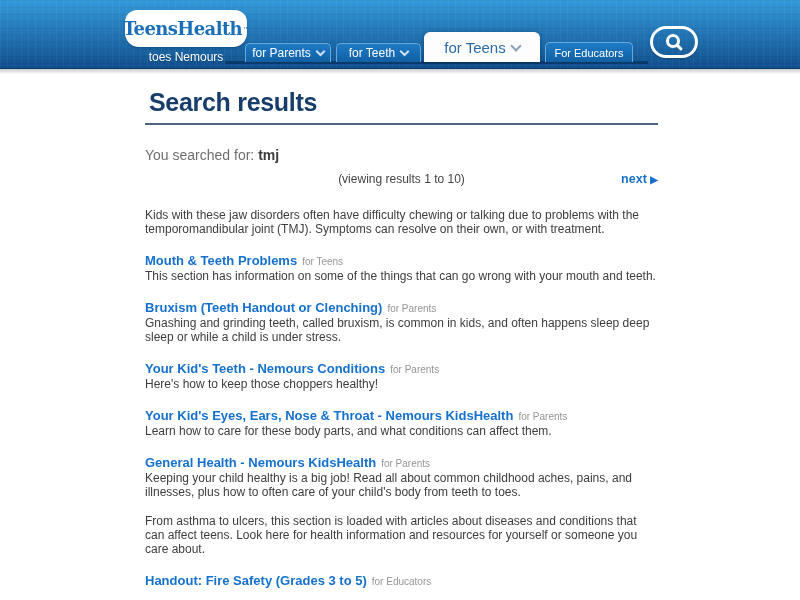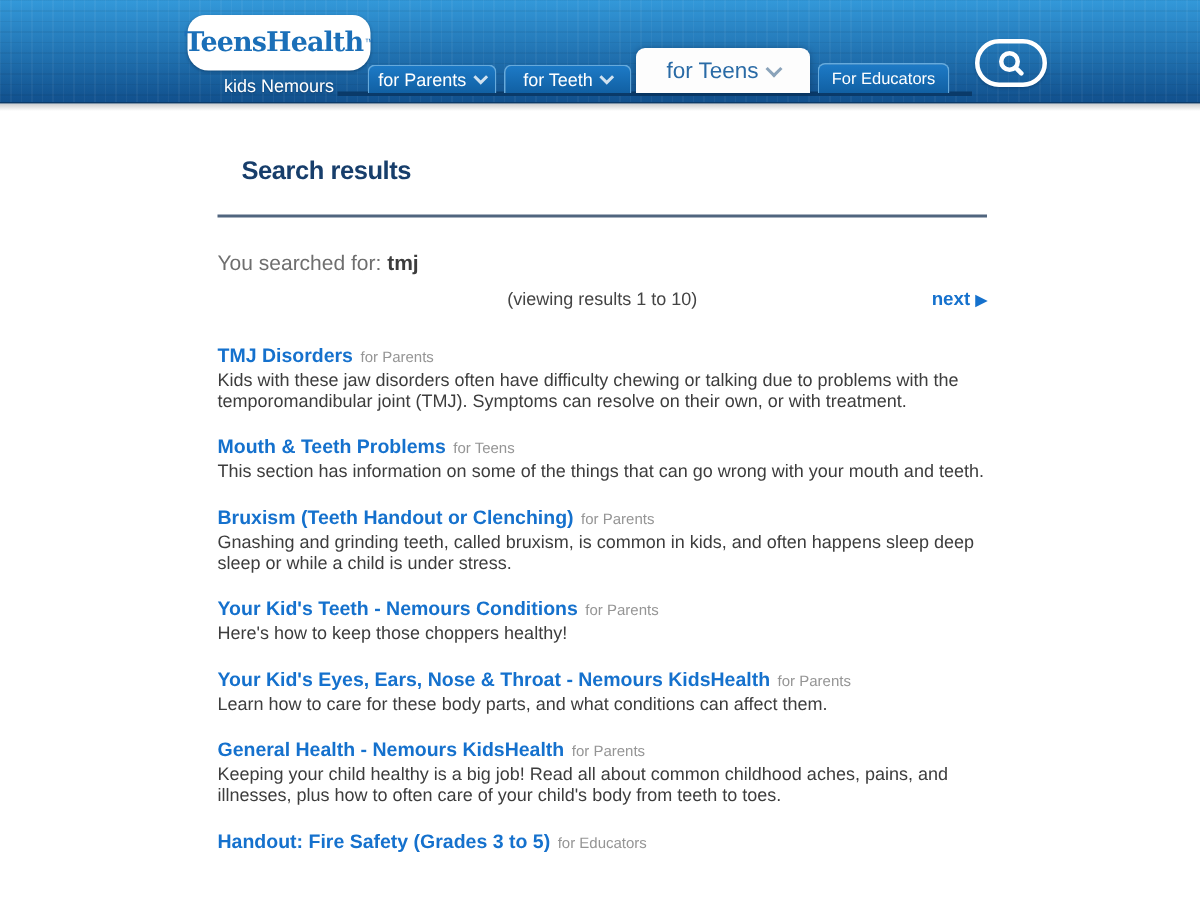--- a/index.html
+++ b/index.html
@@ -91,21 +91,21 @@
     border:3px solid #ffffff; border-radius:50%;
   }
   .mag-handle {
     position:absolute; left:14px; top:12px; width:3px; height:7px;
     background:#ffffff; border-radius:2px; transform:rotate(-45deg);
   }
 
   
   .content { width:513px; margin-left:145px; padding-top:16px; }
   .page-title {
-    margin:16px; color:#173e6b; font-size:17px; line-height:26px; font-weight:bold;
+    margin:4px; color:#173e6b; font-size:25px; line-height:26px; font-weight:bold;
     letter-spacing:-0.3px;
   }
   .title-rule { margin:8px 0 0 0; border:none; border-top:2px solid #50657e; }
   .searched { margin-top:22px; font-size:14px; color:#6e6e6e; }
   .searched b { color:#3c3c3c; }
   .viewing-row { position:relative; margin-top:9px; height:15px; font-size:12px; }
   .viewing-text { display:block; text-align:center; color:#444444; }
   .next-link {
     position:absolute; right:0; top:0; color:#1571cd; font-weight:bold;
     font-size:12.5px; text-decoration:none; cursor:pointer;
@@ -126,21 +126,21 @@
 
 <div class="page">
 
   <div class="header">
 
     <div class="logo">
       <div class="logo-ribbon">
         <span class="logo-text">TeensHealth</span>
           <sup class="logo-tm">™</sup>
       </div>
-      <div class="logo-tagline">kids Nemours</div>
+      <div class="logo-tagline">toes Nemours</div>
     </div>
 
     <div class="tabbar-line"></div>
     <nav id="tabs">
   <div class="tab tab-0">
     <span class="tab-label">for Parents</span>
   <span class="chev"></span>
         </div>
 
   <div class="tab tab-1">
@@ -175,23 +175,20 @@
       <b>tmj</b>
     </div>
 
     <div class="viewing-row">
       <span class="viewing-text">(viewing results 1 to 10)</span>
       <a class="next-link"><span>next</span> <span class="arrow">▶</span></a>
     </div>
 
     <div class="results" id="results">
   <div class="result">
-    <div class="result-head">
-      <a class="result-title">TMJ Disorders</a><span class="result-aud">for Parents</span>
-    </div>
     <p class="result-desc">Kids with these jaw disorders often have difficulty chewing or talking due to problems with the temporomandibular joint (TMJ). Symptoms can resolve on their own, or with treatment.</p>
   </div>
 
   <div class="result">
     <div class="result-head">
       <a class="result-title">Mouth &amp; Teeth Problems</a><span class="result-aud">for Teens</span>
     </div>
     <p class="result-desc">This section has information on some of the things that can go wrong with your mouth and teeth.</p>
   </div>
 
@@ -217,20 +214,21 @@
   </div>
 
   <div class="result">
     <div class="result-head">
       <a class="result-title">General Health - Nemours KidsHealth</a><span class="result-aud">for Parents</span>
     </div>
     <p class="result-desc">Keeping your child healthy is a big job! Read all about common childhood aches, pains, and illnesses, plus how to often care of your child's body from teeth to toes.</p>
   </div>
 
   <div class="result">
+    <p class="result-desc">From asthma to ulcers, this section is loaded with articles about diseases and conditions that can affect teens. Look here for health information and resources for yourself or someone you care about.</p>
   </div>
 
   <div class="result">
     <div class="result-head">
       <a class="result-title">Handout: Fire Safety (Grades 3 to 5)</a><span class="result-aud">for Educators</span>
     </div>
 
   </div>
 
 </div>

